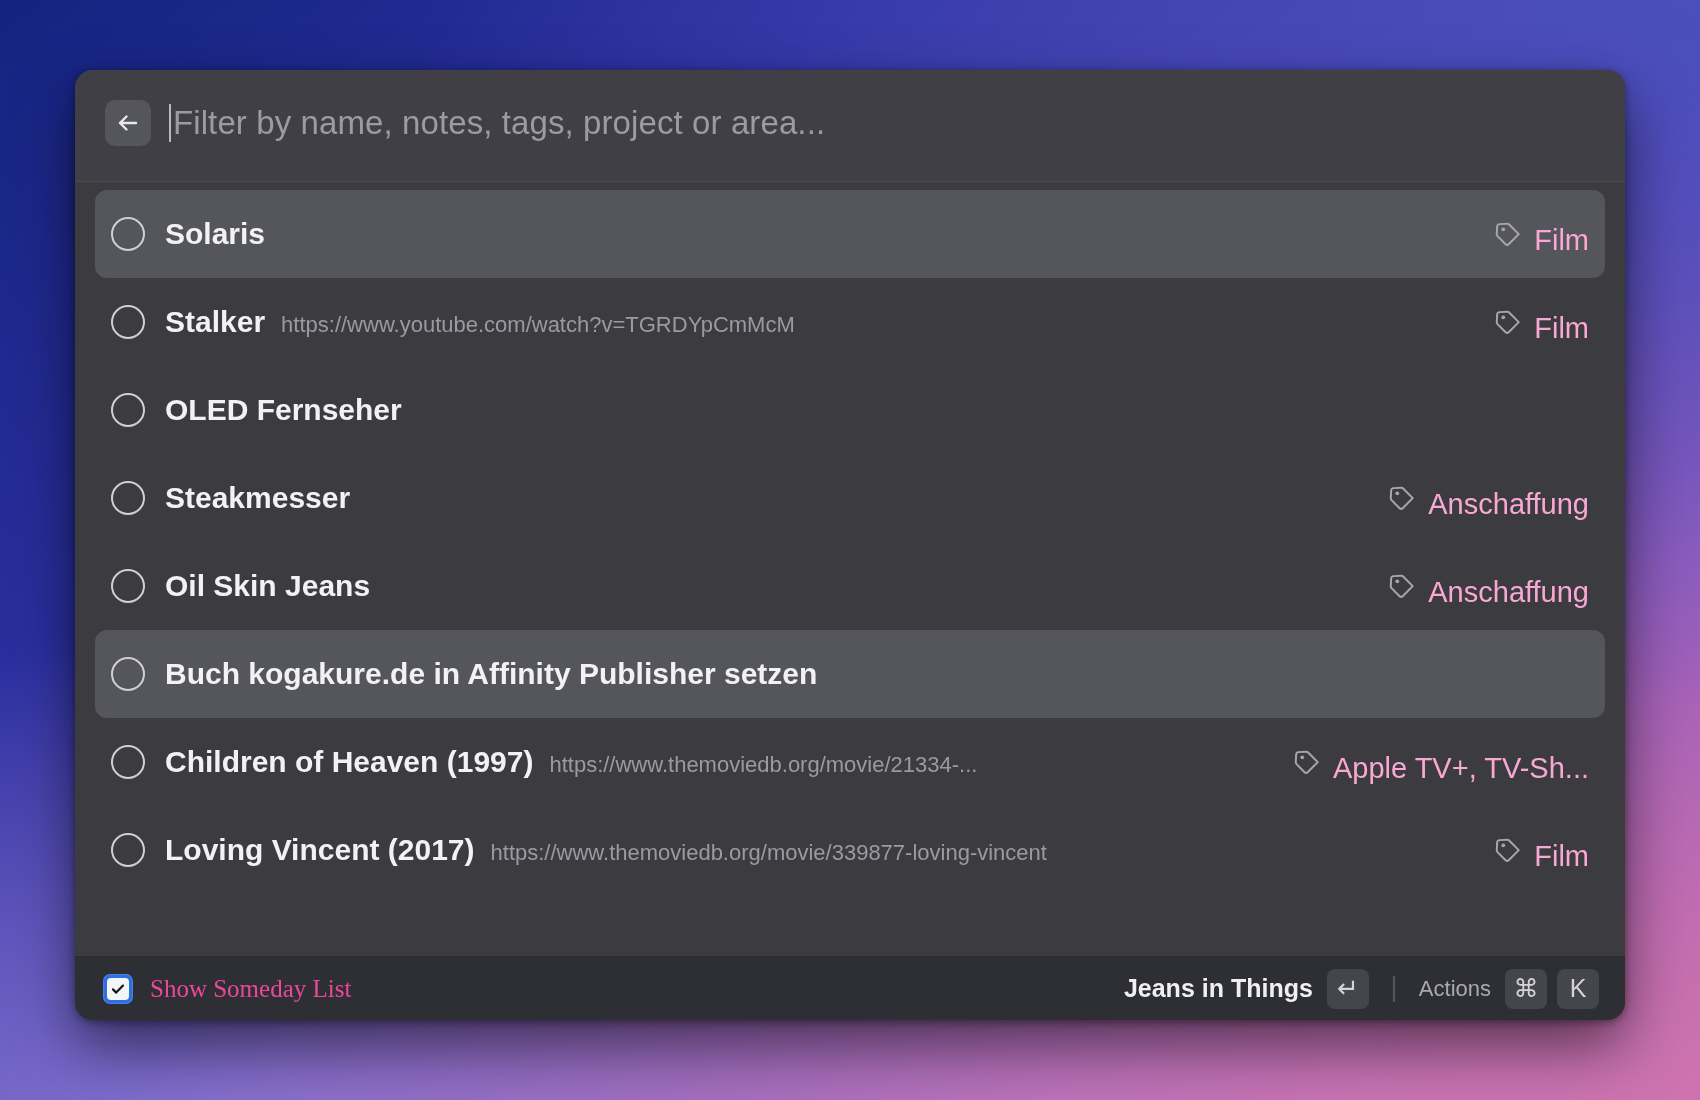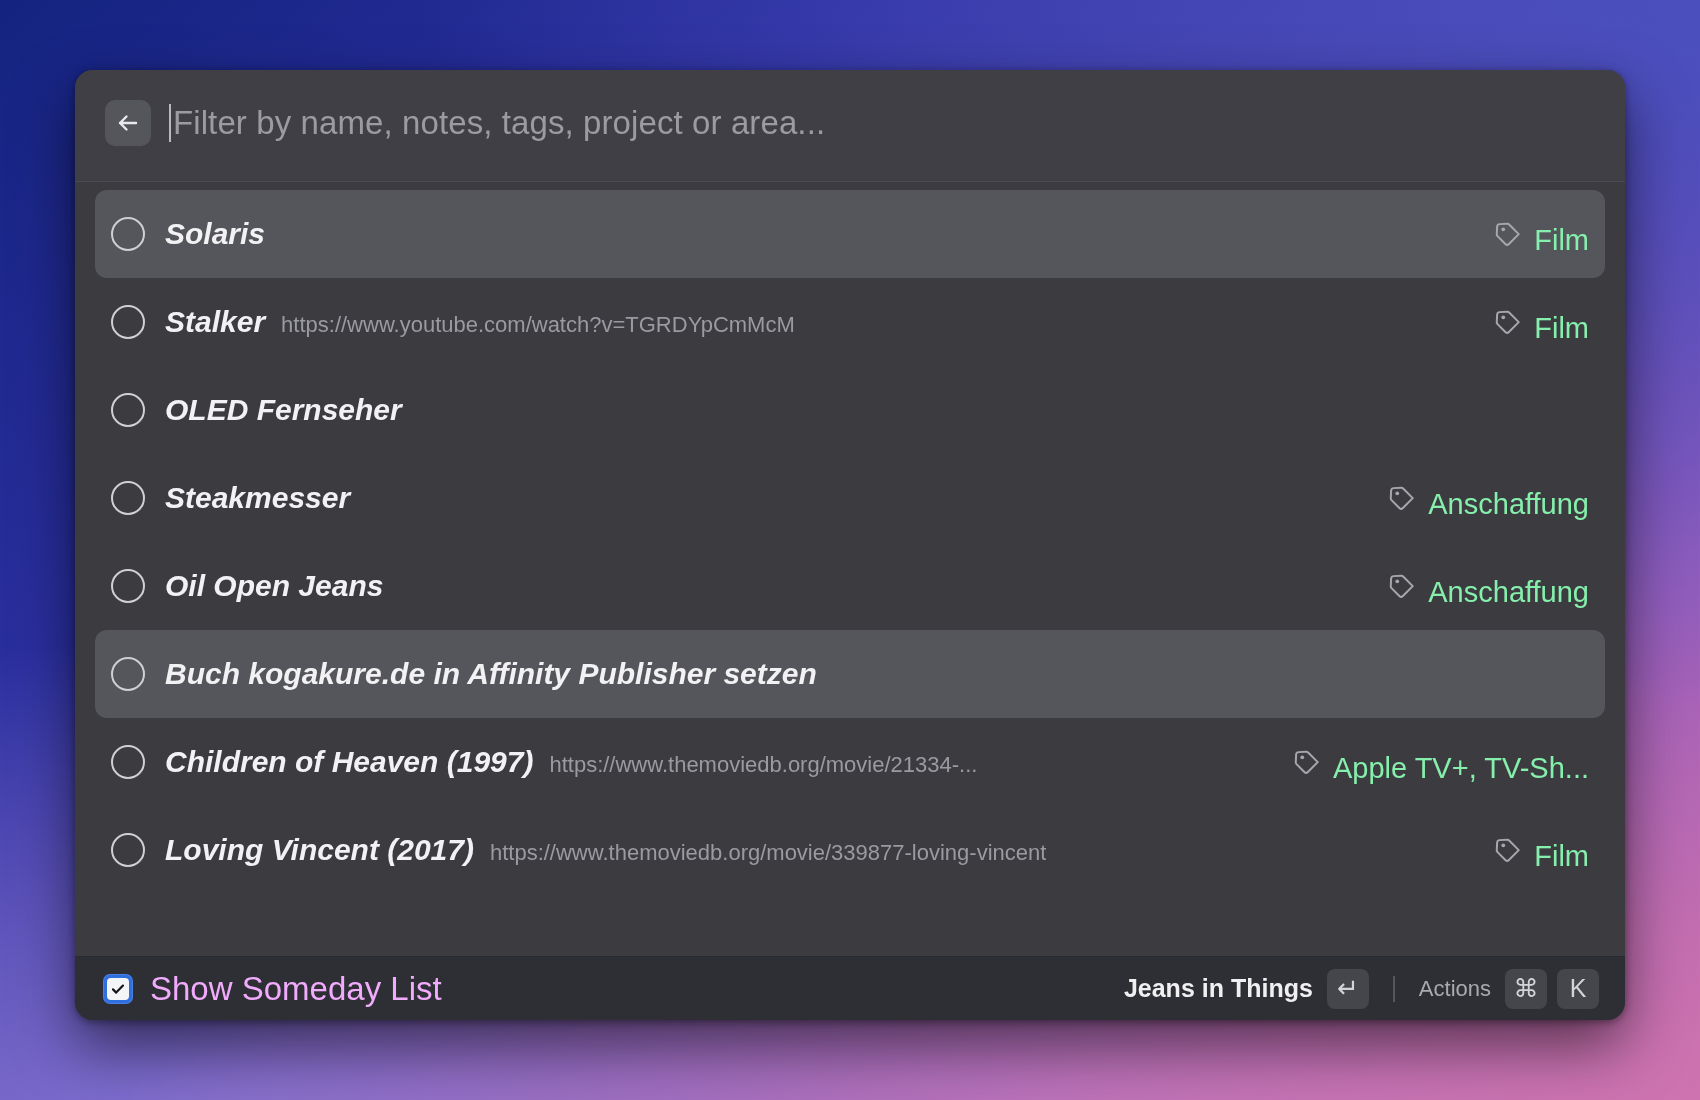--- a/index.html
+++ b/index.html
@@ -72,33 +72,33 @@
     width:34px; height:34px; flex:0 0 34px;
     border:2.5px solid #cfcfd4; border-radius:50%;
     margin-right:20px;
   }
   .row-main {
     display:flex; align-items:baseline; min-width:0;
     flex:1 1 auto; overflow:hidden;
   }
   .title {
     font-size:30px; color:#f2f2f4; font-weight:700;
-    white-space:nowrap; flex:0 0 auto;font-style:italic;
+    white-space:nowrap; flex:0 0 auto;
   }
   .sub {
     font-size:22px; color:#9a9aa1; font-weight:400;
     margin-left:16px; white-space:nowrap;
     overflow:hidden; text-overflow:ellipsis; min-width:0;
   }
   .tag {
     display:flex; align-items:center; flex:0 0 auto;
     margin-left:22px; color:#a6a6ac;
   }
   .tag svg { display:block; margin-right:11px; }
-  .tag-label { font-size:29px; color:#86efac; white-space:nowrap;margin-top:13px; }
+  .tag-label { font-size:29px; color:#f9a8d4; white-space:nowrap;margin-top:13px; }
 
   
   #footer {
     flex:0 0 64px; height:64px;
     background:#2e2f34;
     display:flex; align-items:center;
     padding:0 26px 0 28px;
     border-top:1px solid #2a2b30;
   }
   #checkbox {
@@ -106,21 +106,21 @@
     border-radius:7px;
     background:#2f6fe0;
     display:flex; align-items:center; justify-content:center;
     margin-right:17px;
     box-shadow:0 0 0 1px rgba(255,255,255,.12) inset;
   }
   #checkbox .inner {
     width:22px; height:22px; border-radius:4px; background:#f4f5f7;
     display:flex; align-items:center; justify-content:center;
   }
-  #someday-label { font-size:33px; color:#f0abfc; }
+  #someday-label { font-size:25px; color:#ec4899;font-family:Liberation Serif, serif; }
   #footer-spacer { flex:1 1 auto; }
   .f-action { display:flex; align-items:center; }
   #open-label { font-size:25px; color:#f0f0f2; font-weight:700; margin-right:14px; }
   #actions-label { font-size:22px; color:#a9a9af; margin-right:14px; }
   .key {
     min-width:42px; height:40px; padding:0 8px;
     background:#45464c; border-radius:8px;
     display:flex; align-items:center; justify-content:center;
     color:#d4d4d8; font-size:25px;
   }
@@ -198,21 +198,21 @@
               <path d="M20.6 12.1l-7.9 7.9a2 2 0 0 1-2.8 0l-6.3-6.3a2 2 0 0 1-.6-1.5l.3-6.2a2 2 0 0 1 1.9-1.9l6.2-.3a2 2 0 0 1 1.5.6l7.7 7.7z" stroke="#a6a6ac" stroke-width="1.6" stroke-linejoin="round"></path>
               <circle cx="8.2" cy="8.2" r="1.5" fill="#a6a6ac"></circle>
             </svg>
           </span>
           <span class="tag-label">Anschaffung</span>
         </div>
       </div>
       <div class="row">
         <div class="circle"></div>
         <div class="row-main">
-          <div class="title">Oil Open Jeans</div>
+          <div class="title">Oil Skin Jeans</div>
         </div>
         <div class="tag">
           <span>
             <svg width="30" height="30" viewBox="0 0 24 24" fill="none">
               <path d="M20.6 12.1l-7.9 7.9a2 2 0 0 1-2.8 0l-6.3-6.3a2 2 0 0 1-.6-1.5l.3-6.2a2 2 0 0 1 1.9-1.9l6.2-.3a2 2 0 0 1 1.5.6l7.7 7.7z" stroke="#a6a6ac" stroke-width="1.6" stroke-linejoin="round"></path>
               <circle cx="8.2" cy="8.2" r="1.5" fill="#a6a6ac"></circle>
             </svg>
           </span>
           <span class="tag-label">Anschaffung</span>
         </div>

